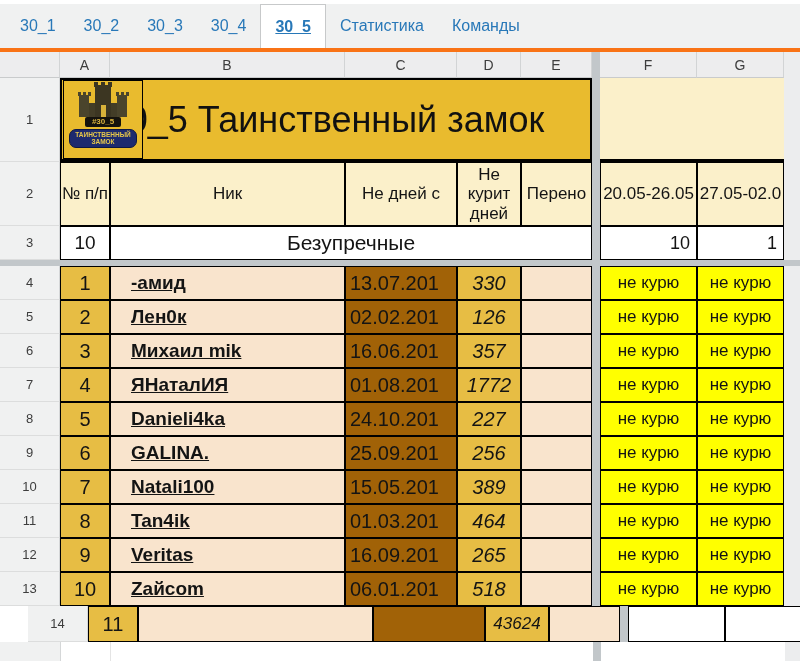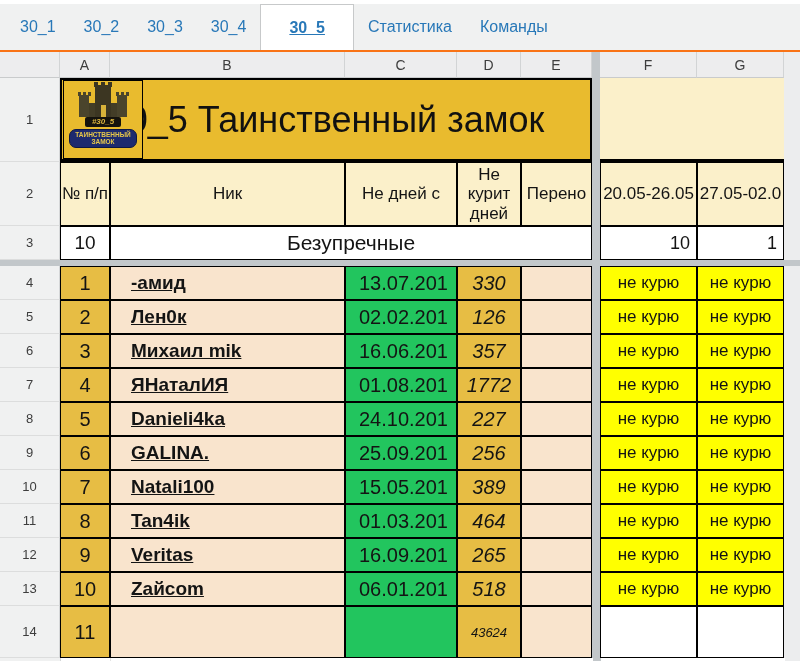--- a/index.html
+++ b/index.html
@@ -2,24 +2,24 @@
 <html><head>
 <meta charset="utf-8">
 <style>
   html,body{margin:0;padding:0;}
   .screen{width:800px;height:661px;position:relative;overflow:hidden;background:#ffffff;
           font-family:"Liberation Sans",sans-serif;}
 
   
   .tabbar-wrap{height:52px;background:#ffffff;padding-top:4px;box-sizing:border-box;}
   .tabbar{height:48px;background:#f0f1f1;display:flex;align-items:stretch;padding-left:6px;
-          border-bottom:2px solid #f97316;box-sizing:border-box;}
+          border-bottom:4px solid #f97316;box-sizing:border-box;}
   .tab{color:#2878b8;font-size:16px;display:flex;align-items:center;padding:0 14px;cursor:default;}
   .tab.active{background:#ffffff;border:1px solid #c7c9ca;border-bottom:none;font-weight:bold;
-              text-decoration:underline;padding:0 28px;}
+              text-decoration:underline;padding:0 14px;}
 
   
   .colheaders{height:26px;display:flex;background:#ededee;}
   .ch{box-sizing:border-box;border-right:1px solid #d2d4d5;border-bottom:1px solid #c9cbcc;
       color:#3d3d3d;font-size:14px;display:flex;align-items:center;justify-content:center;background:#ededee;}
 
   
   .row{display:flex;}
   .gut{width:60px;box-sizing:border-box;background:#f0f1f1;border-right:1px solid #d5d7d8;
        border-bottom:1px solid #dcdddd;color:#3d3d3d;font-size:13px;display:flex;
@@ -34,49 +34,49 @@
   .wE{width:71px;} .wF{width:97px;} .wG{width:87px;}
 
   
   .r1{height:84px;}
   .title-cell{width:532px;background:#e9bb2e;border:2px solid #000;border-bottom:3px solid #000;
               justify-content:center;font-size:36px;color:#111;position:relative;}
   .r1fg{width:184px;background:#fbf0ca;border:none;border-bottom:3px solid #000;}
   .logo{position:absolute;left:1px;top:0px;width:78px;height:77px;border:1px solid #000;
         background:#e9bb2e;display:flex;flex-direction:column;align-items:center;z-index:2;}
   .logo-badge{background:#15130d;color:#dcb53e;font-size:8px;font-weight:bold;line-height:10px;
-              padding:0 7px;border-radius:2px;margin-top:-2px;font-style:italic;}
+              padding:0 7px;border-radius:2px;margin-top:-2px;}
   .logo-ribbon{background:#1d2a6e;border:1px solid #0e1743;border-radius:7px;color:#e8c84a;
                font-size:6.5px;font-weight:bold;text-align:center;line-height:1.15;
                padding:1px 5px;margin-top:2px;white-space:nowrap;}
 
   
   .r2{height:64px;}
   .hcell{background:#fbf0ca;justify-content:center;text-align:center;font-size:17px;
          line-height:1.12;white-space:normal;}
 
   
   .r3{height:34px;}
   .sumA{width:50px;background:#fff;justify-content:center;font-size:19px;}
   .sumB{width:482px;background:#fff;justify-content:center;font-weight:normal;font-size:21px;}
   .sumN{background:#fff;justify-content:flex-end;padding-right:6px;font-size:18px;}
 
   
   .rD{height:34px;}
   .cA{width:50px;background:#e7bd44;justify-content:center;font-size:20px;}
   .cB{width:235px;background:#f9e4cd;padding-left:20px;font-size:19px;font-weight:bold;
       text-decoration:underline;}
-  .cC{width:112px;background:#22c55e;padding-left:13px;font-size:20px;}
+  .cC{width:112px;background:#a16207;padding-left:4px;font-size:20px;}
   .cD{width:64px;background:#e7bd44;justify-content:center;font-size:20px;font-style:italic;}
   .cE{width:71px;background:#f9e4cd;}
   .cF{width:97px;background:#ffff00;justify-content:center;font-size:17px;}
   .cG{width:87px;background:#ffff00;justify-content:center;font-size:17px;}
 
   
-  .r14{height:52px;}
+  .r14{height:36px;margin-left:28px;}
   .white{background:#fff;}
 
   
   .filler{height:19px;display:flex;}
   .fill-gut{width:60px;background:#f0f1f1;border-right:1px solid #d5d7d8;flex:none;}
   .fillA{width:50px;background:#fff;border-right:1px solid #e4e4e4;box-sizing:border-box;flex:none;}
   .fillRest{width:482px;background:#fff;flex:none;}
   .fillFG{width:184px;background:#fff;flex:none;}
 </style>
 </head>
@@ -296,21 +296,21 @@
     <div class="cell cF">не курю</div>
     <div class="cell cG">не курю</div>
     <div class="edge"></div>
   </div>
 
   <div class="row r14">
     <div class="gut">14</div>
     <div class="cell cA">11</div>
     <div class="cell cB"></div>
     <div class="cell cC"></div>
-    <div class="cell cD" style="font-size:13px;">43624</div>
+    <div class="cell cD" style="font-size:17px;">43624</div>
     <div class="cell cE"></div>
     <div class="vdiv"></div>
     <div class="cell wF white"></div>
     <div class="cell wG white"></div>
     <div class="edge"></div>
   </div>
 
   <div class="filler">
     <div class="fill-gut"></div>
     <div class="fillA"></div>

